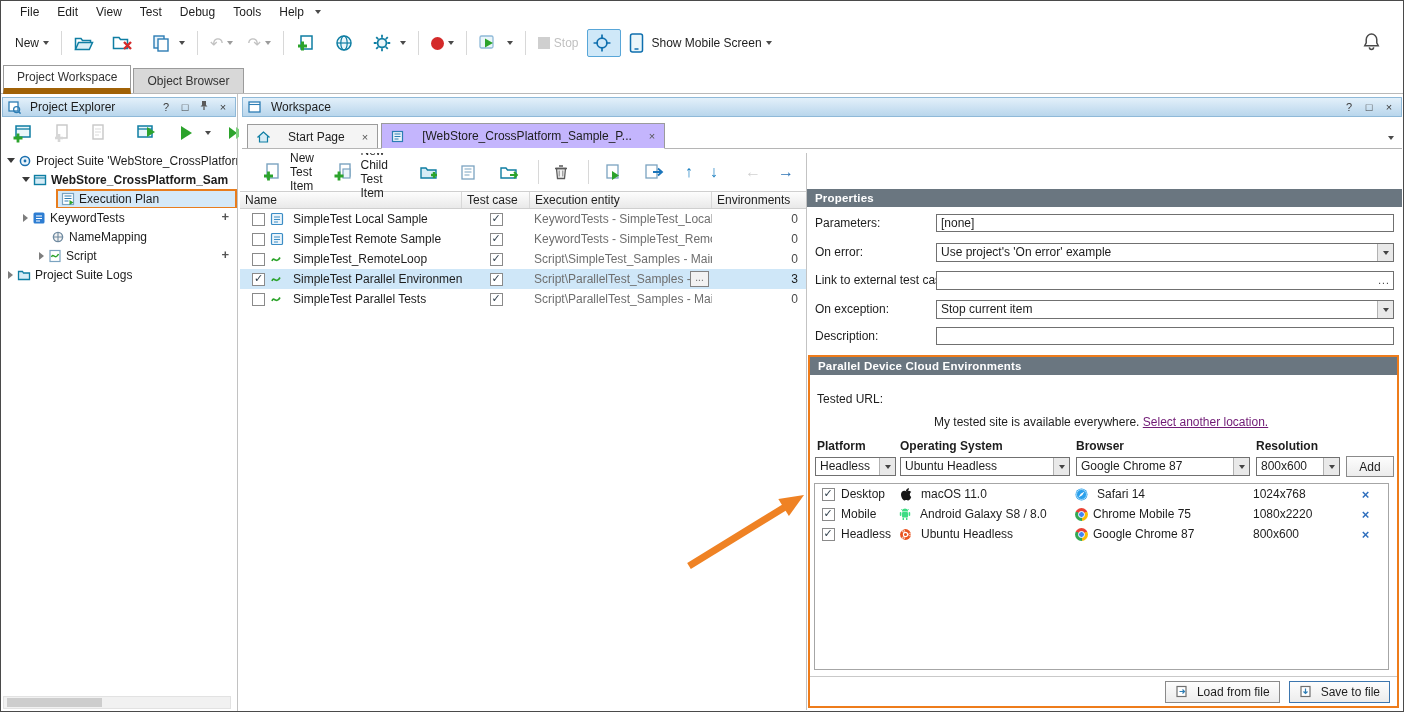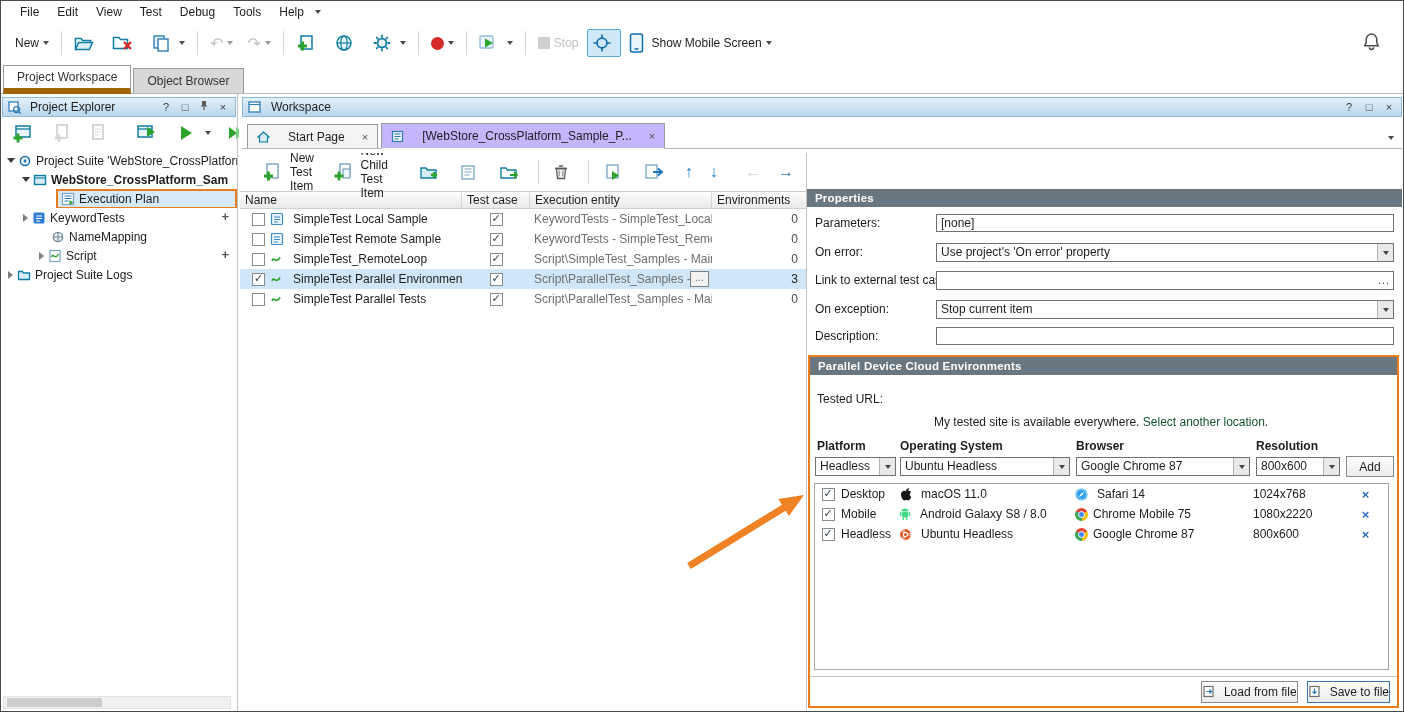--- a/index.html
+++ b/index.html
@@ -77,29 +77,29 @@
 .sel-arrow{width:16px;background:#e9e9e9;border-left:1px solid #b2b2b2;display:flex;align-items:center;justify-content:center}
 .sel-arrow::after{content:"";width:0;height:0;border-left:3.5px solid transparent;border-right:3.5px solid transparent;border-top:4px solid #444}
 .link-wrap{display:flex;align-items:center;border:1px solid #707070;height:19px;background:#fff}
 .link-wrap .tinput{border:none;height:16px;flex:1}
 .dots{width:18px;text-align:center;color:#333;font-size:10px;letter-spacing:1px}
 
 .parallel{position:absolute;left:1px;right:3px;top:166px;bottom:2px;border:2px solid #ee7c1b;background:#fff}
 .p-url-label{position:absolute;left:7px;top:35px}
 .p-url-input{position:absolute;left:124px;right:7px;top:31px;height:19px}
 .p-loc{position:absolute;left:124px;top:58px;white-space:nowrap}
-.p-link{color:#14532d;}
+.p-link{color:#701a75;text-decoration:underline}
 .p-colhead{position:absolute;top:82px;font-weight:bold;white-space:nowrap}
 .env-table{position:absolute;left:4px;right:8px;top:126px;bottom:36px;border:1px solid #a6a6a6;overflow:hidden}
 .env-row{display:grid;grid-template-columns:26px 58px 176px 178px 90px 1fr;height:20px;align-items:center}
 .env-row .cb{display:flex;justify-content:center}
 .icon-text{display:flex;align-items:center;gap:5px;white-space:nowrap;overflow:hidden}
 .xbtn{color:#2f6fbe;font-weight:bold;text-align:center;font-size:13px}
 .p-footer{position:absolute;left:0;right:0;bottom:0;height:30px;border-top:1px solid #c9c9c9;display:flex;align-items:center;justify-content:flex-end;gap:9px;padding:0 7px}
-.btn{height:22px;border:1px solid #8a8a8a;background:linear-gradient(#fdfdfd,#ececec);display:inline-flex;align-items:center;gap:5px;padding:0 0;font-size:12px}
+.btn{height:22px;border:1px solid #8a8a8a;background:linear-gradient(#fdfdfd,#ececec);display:inline-flex;align-items:center;gap:5px;padding:0 9px;font-size:12px}
 .btn.primary{border-color:#3d76ae}
 .addbtn{position:absolute;top:99px;left:536px;width:48px;height:21px;text-align:center}
 .chrome-icon{width:13px;height:13px;border-radius:50%;background:conic-gradient(from -60deg,#ea4335 0 120deg,#fbbc05 0 240deg,#34a853 0 360deg);position:relative;flex:none}
 .chrome-icon::after{content:"";position:absolute;inset:3px;border-radius:50%;background:#4285f4;border:1.5px solid #fff}
 
 .pointer{position:absolute;left:650px;top:470px;width:175px;height:110px;z-index:60;pointer-events:none}
 </style>
 </head>
 <body>
 
@@ -608,21 +608,21 @@
       <div class="sec-header">
           <span>Properties</span>
         </div>
 
       <span class="f-label" style="top:27px">Parameters:</span>
       <span class="f-ctrl" style="top:25px"><input class="tinput" readonly="" value="[none]" style=""></span>
 
       <span class="f-label" style="top:56px">On error:</span>
       <span class="f-ctrl" style="top:54px">
           <span class="select">
-            <span class="sel-text">Use project's 'On error' property</span>
+            <span class="sel-text">Use project's 'On error' example</span>
             <span class="sel-arrow"></span>
           </span>
         </span>
 
       <span class="f-label" style="top:84px">Link to external test case:</span>
       <span class="f-ctrl" style="top:82px">
           <span class="link-wrap">
             <input class="tinput" value="" style="">
             <span class="dots">...</span>
           </span>

